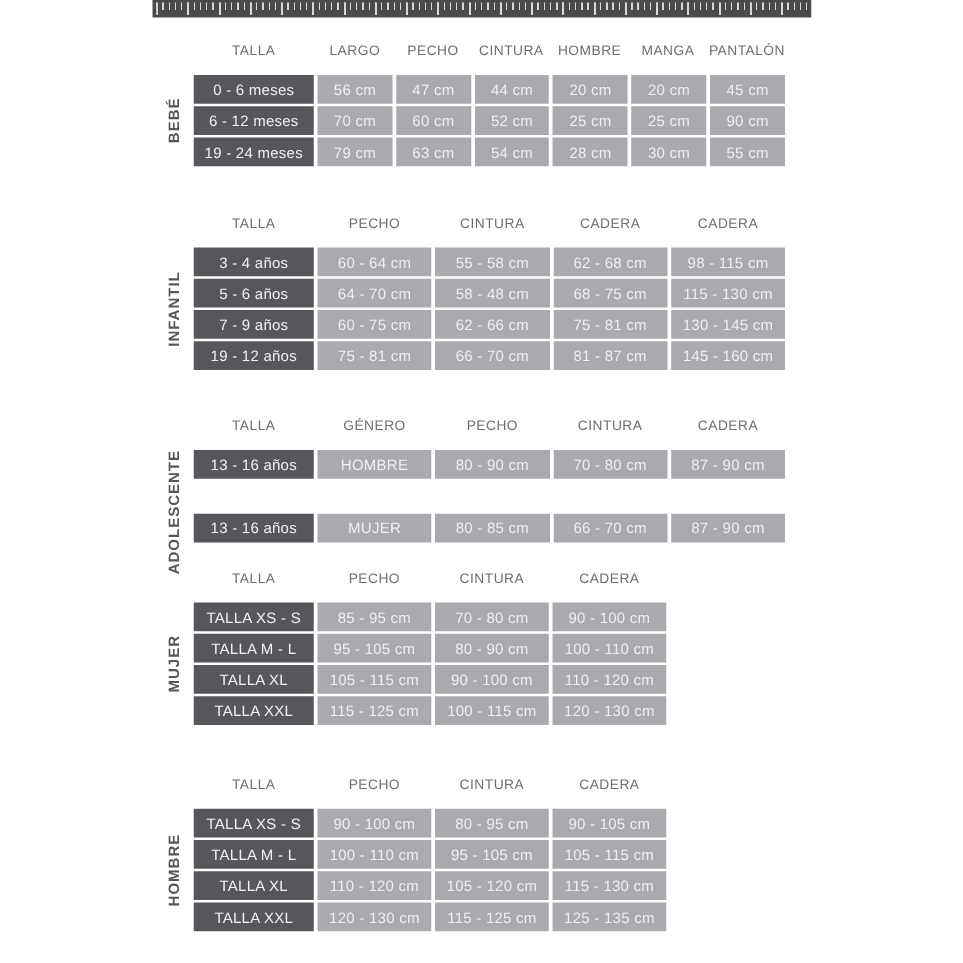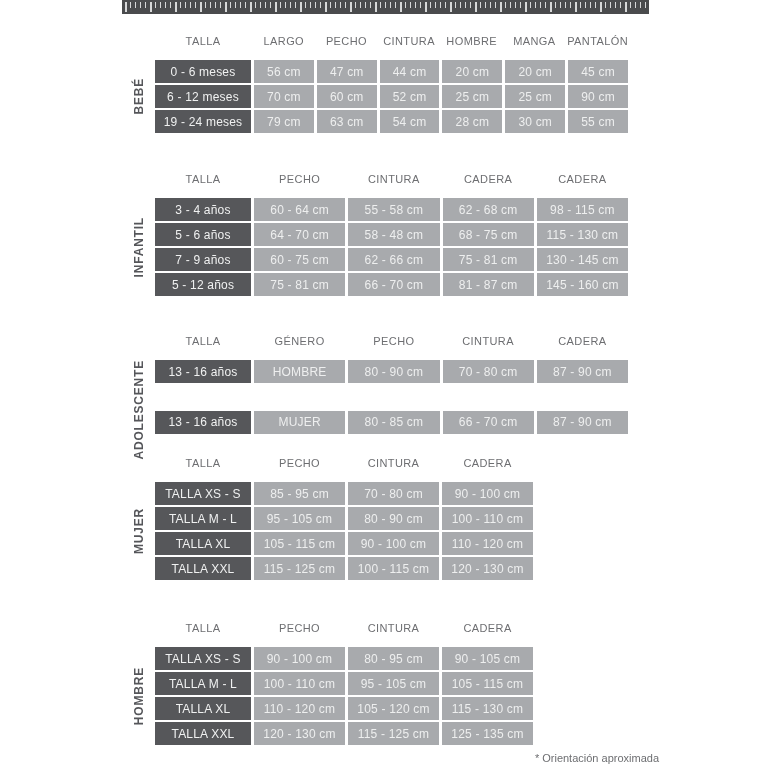--- a/index.html
+++ b/index.html
@@ -122,21 +122,21 @@
           <div class="cell dk">5 - 6 años</div>
           <div class="cell lt">64 - 70 cm</div>
           <div class="cell lt">58 - 48 cm</div>
           <div class="cell lt">68 - 75 cm</div>
           <div class="cell lt">115 - 130 cm</div>
           <div class="cell dk">7 - 9 años</div>
           <div class="cell lt">60 - 75 cm</div>
           <div class="cell lt">62 - 66 cm</div>
           <div class="cell lt">75 - 81 cm</div>
           <div class="cell lt">130 - 145 cm</div>
-          <div class="cell dk">5 - 12 años</div>
+          <div class="cell dk">19 - 12 años</div>
           <div class="cell lt">75 - 81 cm</div>
           <div class="cell lt">66 - 70 cm</div>
           <div class="cell lt">81 - 87 cm</div>
           <div class="cell lt">145 - 160 cm</div>
         </div>
     </div>
   </div>
 
   <div class="block w5" style="top:330px">
     <div class="thead">
@@ -222,15 +222,14 @@
           <div class="cell lt">105 - 120 cm</div>
           <div class="cell lt">115 - 130 cm</div>
           <div class="cell dk">TALLA XXL</div>
           <div class="cell lt">120 - 130 cm</div>
           <div class="cell lt">115 - 125 cm</div>
           <div class="cell lt">125 - 135 cm</div>
         </div>
     </div>
   </div>
 
-  <div class="note">* Orientación aproximada</div>
 
 </div>
 
 </body></html>

